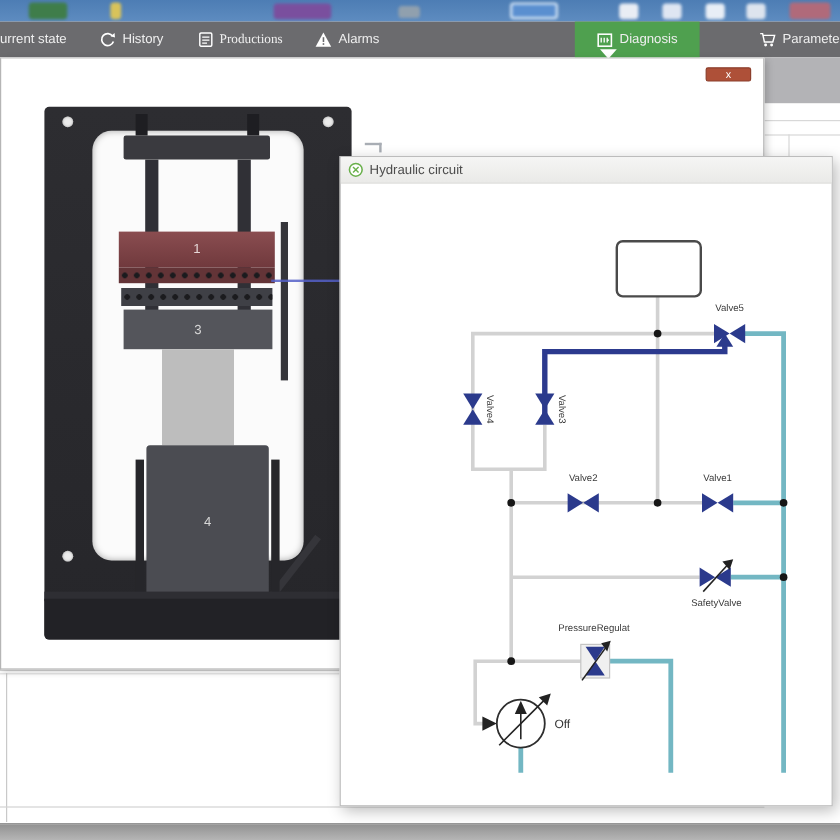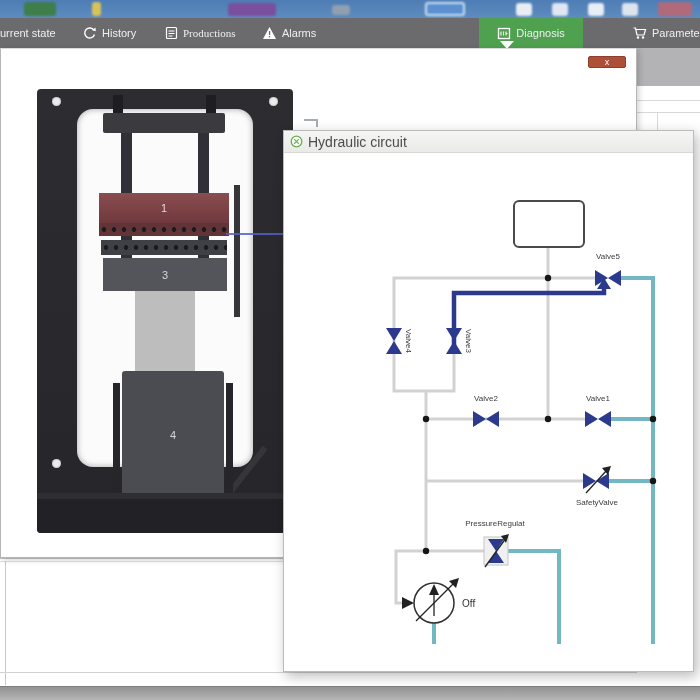--- a/index.html
+++ b/index.html
@@ -45,21 +45,21 @@
   
   .right-panel{position:absolute;left:637px;top:48px;width:63px;height:638px;background:#ffffff;}
   .rp-gray{position:absolute;left:0;top:0;width:100%;height:38px;background:#b3b3b6;}
   .rp-line{position:absolute;background:#d8d8d8;}
   
   .hydraulic-window{position:absolute;left:283px;top:130px;width:411px;height:542px;background:#fff;
     border:1px solid #bcbcbc;box-shadow:3px 4px 12px rgba(0,0,0,.28);}
   .hw-titlebar{position:absolute;left:0;top:0;width:100%;height:22px;
     background:linear-gradient(#f5f5f4,#eaeae8);border-bottom:1px solid #d8d8d5;
     display:flex;align-items:center;gap:5px;padding-left:6px;}
-  .hw-title{font-size:14px;color:#4c4c4c;}
+  .hw-title{font-size:11px;color:#4c4c4c;}
   .schematic{position:absolute;left:0;top:22px;}
   .pipe-idle{stroke:var(--pipe_idle,#d2d2d2);stroke-width:3;fill:none;}
   .pipe-supply{stroke:var(--pipe_supply,#73b7c3);stroke-width:4;fill:none;}
   .pipe-active{stroke:var(--pipe_active,#2c3a8e);stroke-width:4.5;fill:none;}
   .valve-shape{fill:var(--valve,#2b3a8c);}
   .thin{stroke:#222;stroke-width:1.3;fill:none;}
   .thin-fill{fill:#222;}
   .dot{fill:#161616;}
   .lbl{font-size:8px;fill:#3b3b3b;font-family:"Liberation Sans",sans-serif;}
   .lbl-big{font-size:10px;fill:#333;font-family:"Liberation Sans",sans-serif;}

